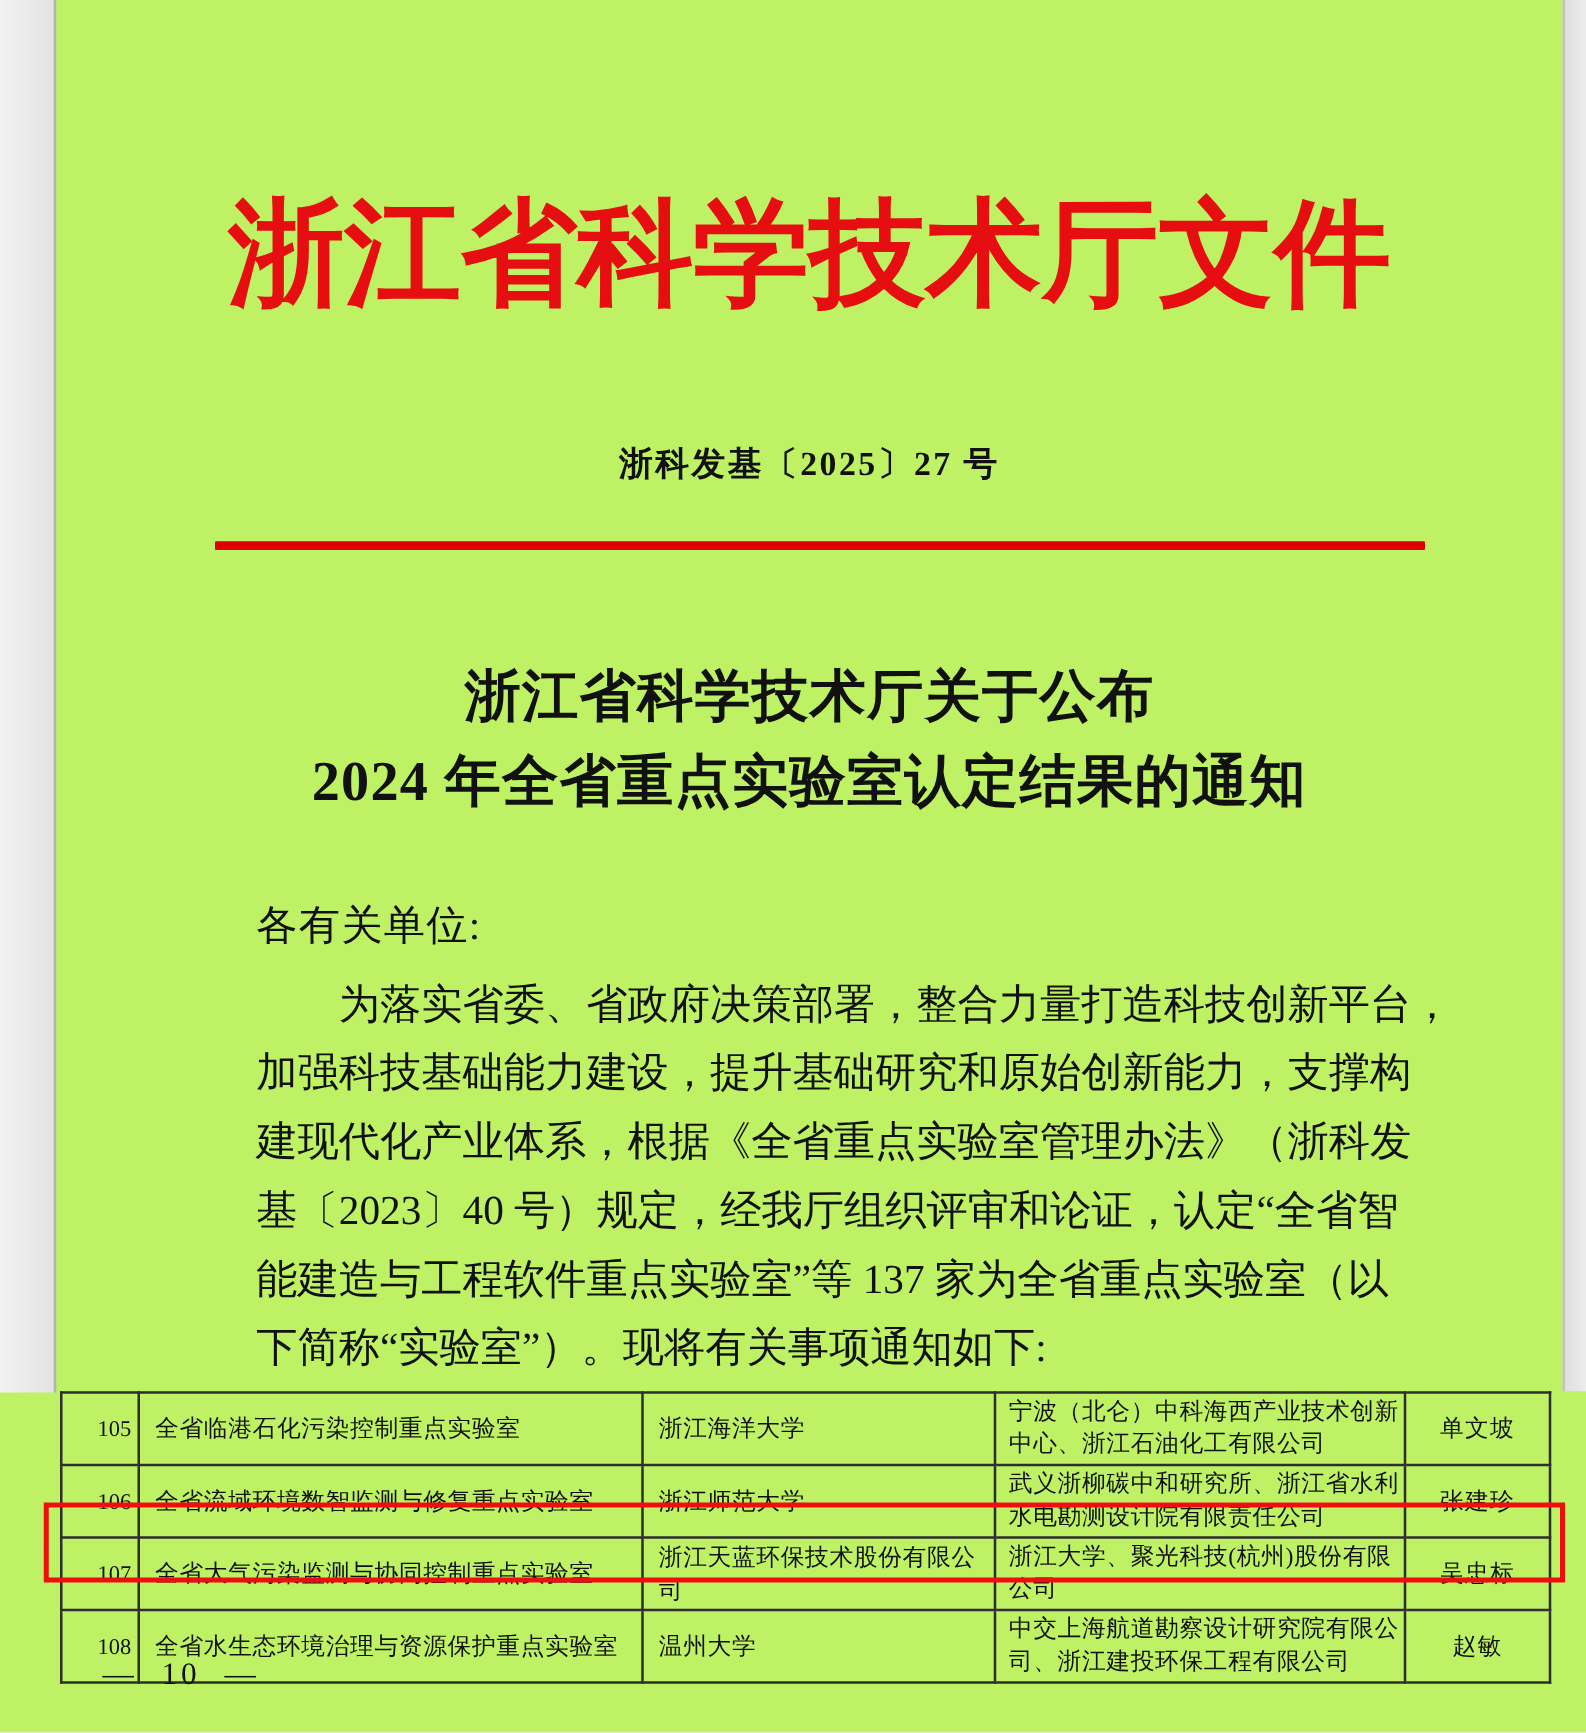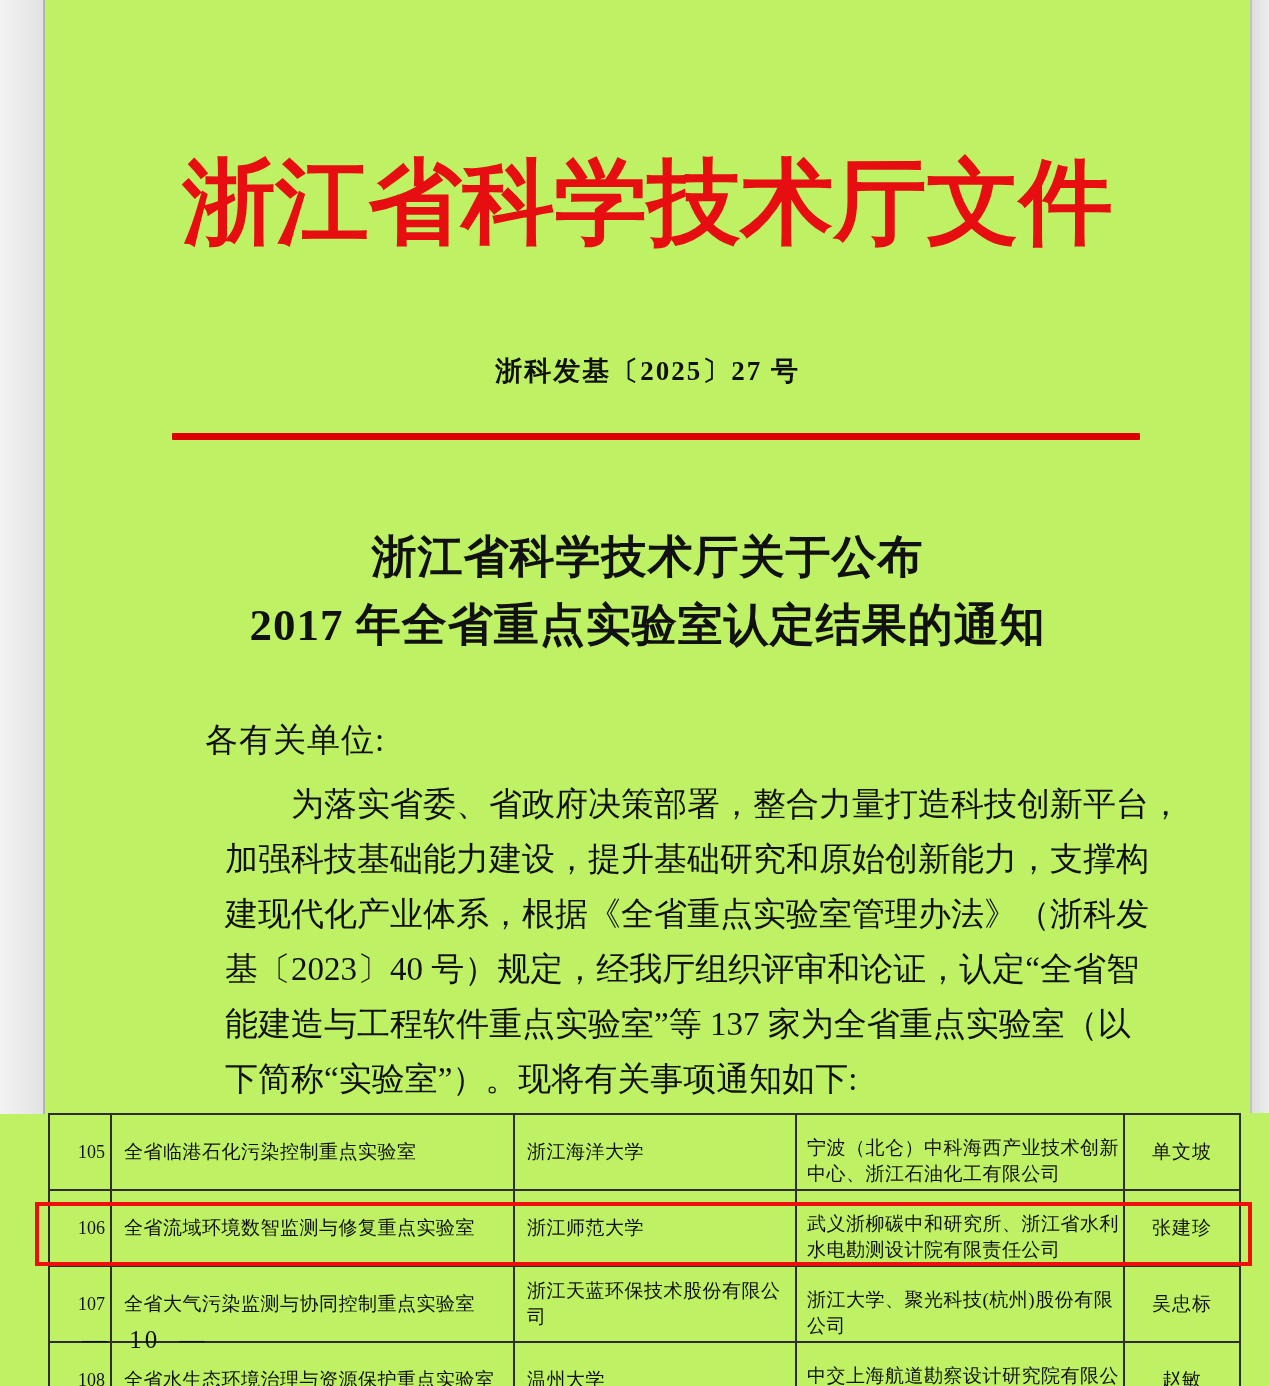--- a/index.html
+++ b/index.html
@@ -38,42 +38,42 @@
   }
   .notice-title .line{height:68px;line-height:68px;white-space:nowrap;}
   .salutation{
     position:absolute;left:205px;top:718px;font-size:33px;letter-spacing:1px;
   }
   .body-text{
     position:absolute;left:205px;top:777px;width:906px;font-size:33px;
   }
   .bline{
     height:55px;line-height:55px;white-space:nowrap;
-    text-align:justify;text-align-last:justify;margin-left:20px;
+    text-align:justify;text-align-last:justify;
   }
   .bline.indent{text-indent:2em;}
   .bline.last{text-align:left;text-align-last:left;white-space:nowrap;}
   
   .lab-table{
     position:absolute;left:48px;top:1113px;
     border-collapse:collapse;table-layout:fixed;width:1191px;
     font-size:19px;
   }
   .lab-table td{
     border:2px solid #2e2e2e;vertical-align:middle;
     overflow:hidden;
   }
   .lab-table tr:nth-child(1){height:50px;}
   .lab-table tr:nth-child(2){height:46px;}
   .lab-table tr:nth-child(3){height:52px;}
   .lab-table tr:nth-child(4){height:55px;}
   .lab-table td.no{text-align:center;font-size:18px;padding-left:24px;}
   .lab-table td.lab{padding-left:12px;letter-spacing:0.5px;}
   .lab-table td.org{padding-left:12px;letter-spacing:0.5px;}
-  .lab-table td.partners{padding:20px 4px 2px 10px;line-height:26px;letter-spacing:0.5px;}
+  .lab-table td.partners{padding:2px 4px 2px 10px;line-height:26px;letter-spacing:0.5px;}
   .lab-table td.director{text-align:center;letter-spacing:1px;font-family:Liberation Serif, serif;}
   .highlight-box{
     position:absolute;left:35px;top:1202px;width:1217px;height:64px;
     box-sizing:border-box;border:4px solid #ee0e0e;background:transparent;
     pointer-events:none;
   }
   .page-number{
     position:absolute;left:82px;top:1326px;font-size:25px;letter-spacing:3px;
     word-spacing:10px;
   }
@@ -86,21 +86,21 @@
   <div class="edge-right"></div>
 
   <h1 class="red-title" style="color: rgb(230, 14, 16);">浙江省科学技术厅文件</h1>
 
   <div class="doc-number">浙科发基〔2025〕27 号</div>
 
   <div class="red-rule" style="background: rgb(221, 0, 0);"></div>
 
   <div class="notice-title">
     <div class="line">浙江省科学技术厅关于公布</div>
-    <div class="line">2017 年全省重点实验室认定结果的通知</div>
+    <div class="line">2024 年全省重点实验室认定结果的通知</div>
   </div>
 
   <div class="salutation">各有关单位:</div>
 
   <div class="body-text" id="body-lines">
       <div class="bline indent">为落实省委、省政府决策部署，整合力量打造科技创新平台，</div>
       <div class="bline">加强科技基础能力建设，提升基础研究和原始创新能力，支撑构</div>
       <div class="bline">建现代化产业体系，根据《全省重点实验室管理办法》（浙科发</div>
       <div class="bline">基〔2023〕40 号）规定，经我厅组织评审和论证，认定“全省智</div>
       <div class="bline">能建造与工程软件重点实验室”等 137 家为全省重点实验室（以</div>

